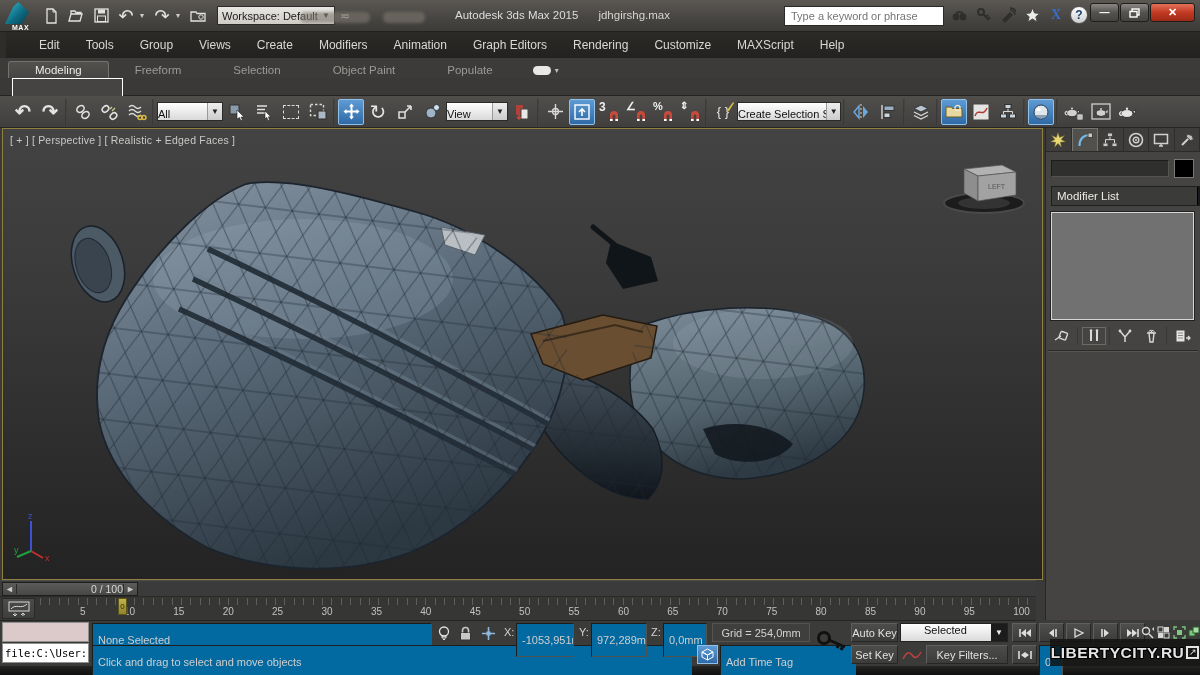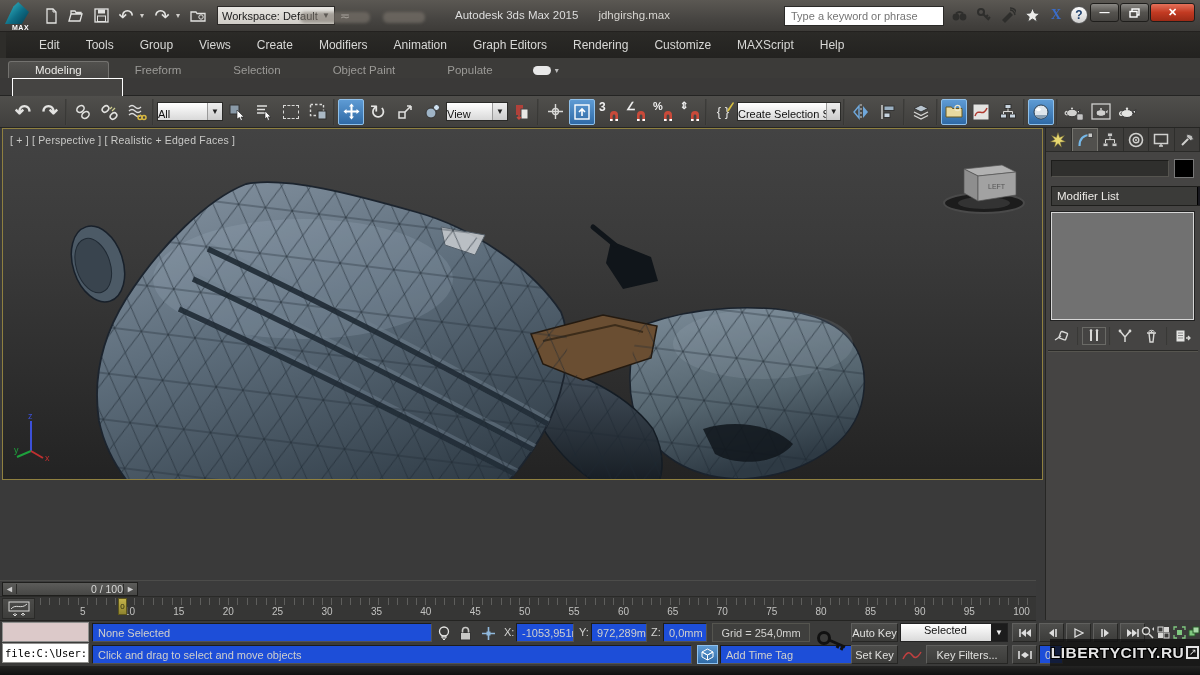--- a/index.html
+++ b/index.html
@@ -49,21 +49,21 @@
 .tbtn{width:26px;height:26px;display:flex;align-items:center;justify-content:center;position:relative;flex:0 0 auto}
 .tbtn.active{background:linear-gradient(#5e9bd4,#2f6aa6);border:1px solid #8fc0ea;border-radius:2px}
 .tsep{width:5px;height:26px;flex:0 0 auto;background:linear-gradient(90deg,transparent 1px,#2c2c2a 2px,#5c5b58 3px,transparent 3px)}
 .tchar{font-size:16px;color:#e4e4e2;line-height:1}
 .combo{height:19px;background:linear-gradient(#fff,#d9d9d9);border:1px solid #2a2a28;color:#111;display:flex;align-items:flex-end;font-size:11px;flex:0 0 auto}
 .combo .car{margin-left:auto;width:15px;height:100%;border-left:1px solid #9a9a9a;display:flex;align-items:center;justify-content:center;color:#222;font-size:8px;background:linear-gradient(#eee,#ccc)}
 .snapchar{font-size:12px;color:#f0f0f0;font-weight:bold;position:absolute;left:3px;top:1px}
 .snapmag{position:absolute;right:2px;bottom:2px}
 
 
-.viewport{position:absolute;top:128px;left:2px;width:1041px;height:352px;background:linear-gradient(#434343,#3a3a3a 35%,#232323);border:1px solid #8f8040;overflow:hidden}
+.viewport{position:absolute;top:128px;left:2px;width:1041px;height:452px;background:linear-gradient(#434343,#3a3a3a 35%,#232323);border:1px solid #8f8040;overflow:hidden}
 .vp-label{position:absolute;left:7px;top:5px;font-size:10.5px;color:#c9c9c7;letter-spacing:.2px}
 .viewcube{position:absolute;right:12px;top:30px}
 .axis-tripod{position:absolute;left:10px;bottom:16px}
 .model{position:absolute;left:0;top:0}
 
 
 .cmdpanel{position:absolute;top:128px;left:1045px;right:0;height:492px;background:#454443;border-left:1px solid #262624}
 .cp-tabs{display:flex;height:24px;align-items:stretch;background:#3e3d3b;border-bottom:1px solid #2a2a28}
 .cp-tab{flex:1;display:flex;align-items:center;justify-content:center;border-right:1px solid #2e2e2c}
 .cp-tab.active{background:#51504d;border:1px solid #76756f;border-bottom:0}
@@ -88,21 +88,21 @@
 .ruler{position:absolute;left:40px;right:6px;top:0;height:24px}
 .ruler .ticks{position:absolute;left:0;right:0;top:1px;height:7px;background:repeating-linear-gradient(90deg,#5e5e5c 0,#5e5e5c 1px,transparent 1px,transparent 9.4px)}
 .ruler .labels{position:absolute;left:40px;right:0;top:9px;display:flex;justify-content:space-between;font-size:10px;color:#c2c2c0}
 .tb-marker{position:absolute;left:118px;top:1px;width:9px;height:17px;background:linear-gradient(#c4b34a,#8f8430);border:1px solid #5c551c;color:#2a2a10;font-size:8px;text-align:center;line-height:16px}
 
 
 .statusbar{position:absolute;top:621px;left:0;right:0;height:54px;background:#3b3b3a}
 .statusbar .strip{position:absolute;left:0;right:0;bottom:0;height:9px;background:linear-gradient(#242423,#101010)}
 .mx-pink{position:absolute;left:2px;top:1px;width:87px;height:20px;background:#dcc9c9;border:1px solid #8f8f8d}
 .mx-white{position:absolute;left:2px;top:22px;width:87px;height:20px;background:#fff;border:1px solid #8f8f8d;color:#000;font-family:"DejaVu Sans Mono",monospace;font-size:10.5px;line-height:19px;padding-left:2px;white-space:nowrap;overflow:hidden}
-.fld{position:absolute;height:19px;background:#1d4ed8;border:1px solid;border-color:#1d1d1b #525250 #525250 #1d1d1b;color:#cfcfcd;display:flex;align-items:center;padding:8px 5px;font-size:11px;white-space:nowrap;overflow:hidden}
+.fld{position:absolute;height:19px;background:#0369a1;border:1px solid;border-color:#1d1d1b #525250 #525250 #1d1d1b;color:#cfcfcd;display:flex;align-items:center;padding:16px 5px;font-size:11px;white-space:nowrap;overflow:hidden}
 .lbl{position:absolute;color:#d2d2d0;font-size:11px;line-height:19px}
 .gridbox{position:absolute;left:712px;top:2px;width:98px;height:19px;border:1px solid #55554f;color:#d2d2d0;display:flex;align-items:center;justify-content:center;font-size:11px;background:#3f3f3d}
 .stbtn{position:absolute;height:19px;background:linear-gradient(#4c4c4a,#3c3c3a);border:1px solid;border-color:#5f5f5d #262624 #262624 #5f5f5d;color:#e0e0de;display:flex;align-items:center;justify-content:center;font-size:11px}
 .kmcombo{position:absolute;left:900px;top:2px;width:108px;height:19px;background:linear-gradient(#fff,#dadada);border:1px solid #222;color:#111;display:flex;align-items:flex-start;padding-left:23px;font-size:11px}
 .kmcombo .car{margin-left:auto;width:16px;height:100%;background:#1c1c1c;color:#eee;display:flex;align-items:center;justify-content:center;font-size:8px}
 .pb{position:absolute;top:2px;width:25px;height:19px;background:linear-gradient(#4e4e4c,#3c3c3a);border:1px solid;border-color:#60605e #262624 #262624 #60605e;display:flex;align-items:center;justify-content:center;color:#ddd;font-size:9px;letter-spacing:-1px}
 .nav{position:absolute;top:3px;width:15px;height:17px;display:flex;align-items:center;justify-content:center}
 .timetagbtn{position:absolute;left:697px;top:24px;width:21px;height:19px;background:linear-gradient(#5e9bd4,#2f6aa6);border:1px solid #8fc0ea;display:flex;align-items:center;justify-content:center}
 .watermark{position:absolute;right:0px;top:18px;width:150px;height:27px;background:rgba(16,16,16,.78);display:flex;align-items:center;justify-content:center;z-index:9}
 .watermark .wm{font-size:15.5px;font-weight:bold;letter-spacing:.5px;color:#e4e4e4;text-shadow:1px 1px 0 #000,-1px -1px 0 #000,1px -1px 0 #000,-1px 1px 0 #000}

